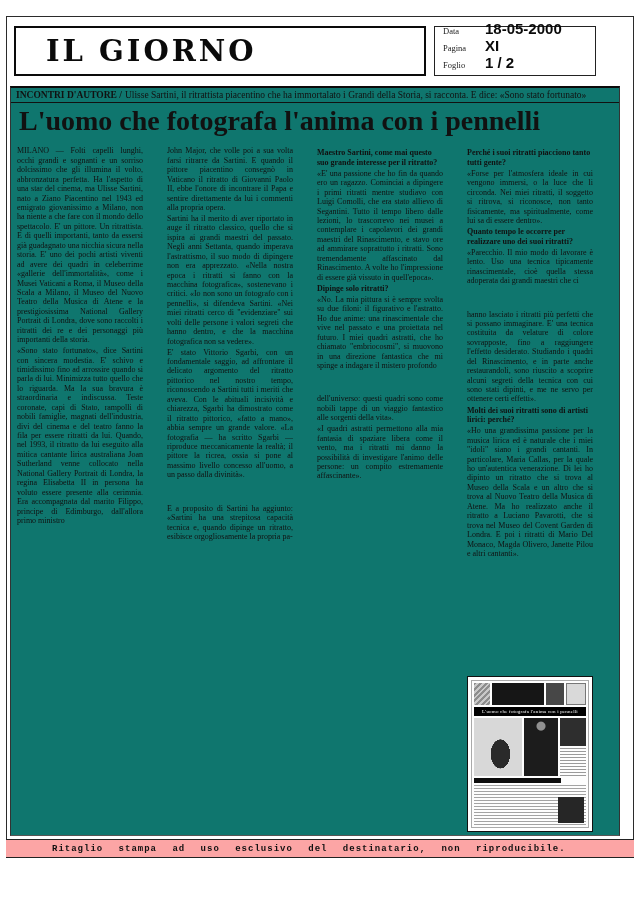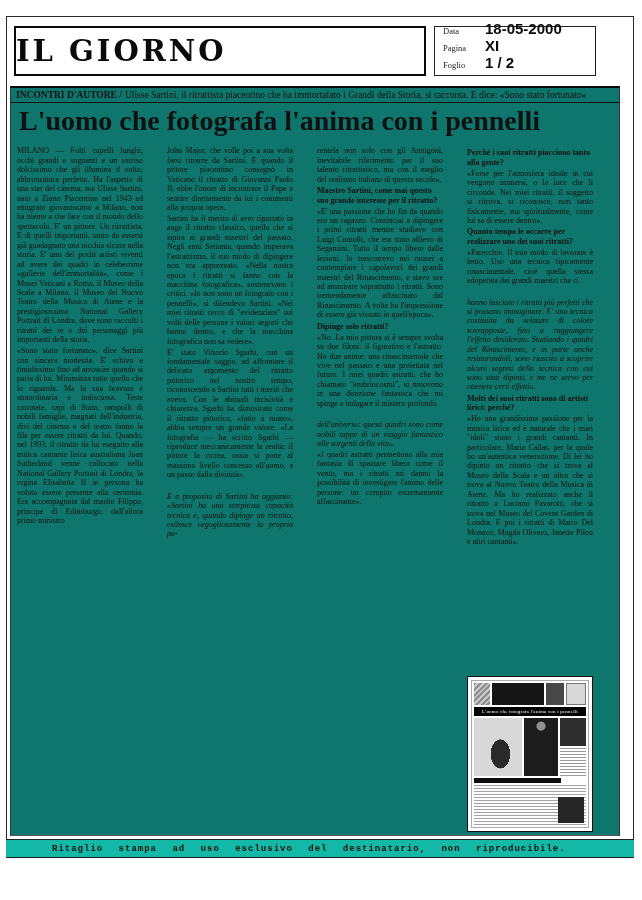--- a/index.html
+++ b/index.html
@@ -16,21 +16,21 @@
     border: 1px solid #2b2b2b;
   }
   
   .masthead-box {
     position: absolute; left: 14px; top: 26px; width: 412px; height: 50px;
     border: 2px solid #0a0a0a; display: flex; align-items: center;
     background: #ffffff;
   }
   .masthead {
     font-family: "DejaVu Serif", serif; font-weight: bold;
-    font-size: 29px; letter-spacing: 3px; color: #0a0a0a;
+    font-size: 29px; letter-spacing: 3px; padding-left: 30px; color: #0a0a0a;
   }
   .info-box {
     position: absolute; left: 434px; top: 26px; width: 162px; height: 50px;
     border: 1px solid #222; padding: 4px 8px;
     display: flex; flex-direction: column; justify-content: flex-end;
     background: #ffffff;
   }
   .info-row { display: flex; align-items: baseline; }
   .info-label { width: 42px; font-size: 8.5px; color: #222; }
   .info-value { font-family: "Liberation Sans", sans-serif; font-size: 15px; font-weight: 600; color: #0a0a0a; }
@@ -49,21 +49,21 @@
   .headline {
     font-size: 28px; font-weight: bold; line-height: 1.05;
     padding: 3px 6px 4px 8px; white-space: nowrap; overflow: hidden;
   }
   .columns {
     display: flex; gap: 24px; padding: 7px 6px 0 6px;
   }
   .col { width: 126px; flex: 0 0 126px; font-size: 8px; line-height: 1.18; text-align: justify; }
   .col p { margin-bottom: 1.5px; }
   .col p.question { font-weight: bold; margin-top: 2px; text-align: left; }
-  .col p.gap { margin-top: 12px; font-style: italic; }
+  .col p.gap { margin-top: 24px; }
   
   .thumb {
     position: absolute; left: 456px; top: 588px; width: 126px; height: 156px;
     border: 1px solid #111; background: #fff; padding: 3px;
   }
   .mini-page { width: 100%; height: 100%; border: 1px solid #aaa; padding: 2px; background: #fdfdfd; }
   .mini-top { height: 22px; display: flex; gap: 2px; margin-bottom: 2px; }
   .mini-photo-a { width: 16px; background: repeating-linear-gradient(135deg,#8d8d8d 0 2px,#c9c9c9 2px 4px); }
   .mini-photo-b { flex: 1; background: #161616; }
   .mini-photo-c { width: 18px; background: #474747; }
@@ -89,21 +89,21 @@
   .mini-text { height: 40px; position: relative;
     background: repeating-linear-gradient(180deg,#a3a3a3 0 1px,rgba(0,0,0,0) 1px 3px); }
   .mini-photo-i { position: absolute; right: 2px; bottom: 2px; width: 26px; height: 26px; background: #262626; }
   
   .footer-strip {
     position: absolute; left: 6px; top: 839px; width: 628px; height: 19px;
     border-top: 1px solid #222; border-bottom: 1px solid #222;
     display: flex; align-items: center; padding-left: 46px;
     font-family: "Liberation Mono", monospace; font-weight: bold;
     font-size: 9px; letter-spacing: 1px; word-spacing: 9px;
-    white-space: nowrap; overflow: hidden; background: #14b8a6;
+    white-space: nowrap; overflow: hidden; background: #fca5a5;
   }
 </style>
 </head>
 <body>
 
 <div class="page-border"></div>
 
 <div class="masthead-box">
   <div class="masthead">IL GIORNO</div>
 </div>
@@ -134,30 +134,29 @@
         <p class="body">MILANO — Folti capelli lunghi, occhi grandi e sognanti e un sorriso dolcissimo che gli illumina il volto, abbronzatura perfetta. Ha l'aspetto di una star del cinema, ma Ulisse Sartini, nato a Ziano Piacentino nel 1943 ed emigrato giovanissimo a Milano, non ha niente a che fare con il mondo dello spettacolo. E' un pittore. Un ritrattista. E di quelli importanti, tanto da essersi già guadagnato una nicchia sicura nella storia. E' uno dei pochi artisti viventi ad avere dei quadri in celeberrime «gallerie dell'immortalità», come i Musei Vaticani a Roma, il Museo della Scala a Milano, il Museo del Nuovo Teatro della Musica di Atene e la prestigiosissima National Gallery Portrait di Londra, dove sono raccolti i ritratti dei re e dei personaggi più importanti della storia.</p>
         <p class="body">«Sono stato fortunato», dice Sartini con sincera modestia. E' schivo e timidissimo fino ad arrossire quando si parla di lui. Minimizza tutto quello che lo riguarda. Ma la sua bravura è straordinaria e indiscussa. Teste coronate, capi di Stato, rampolli di nobili famiglie, magnati dell'industria, divi del cinema e del teatro fanno la fila per essere ritratti da lui. Quando, nel 1993, il ritratto da lui eseguito alla mitica cantante lirica australiana Joan Sutherland venne collocato nella National Gallery Portrait di Londra, la regina Elisabetta II in persona ha voluto essere presente alla cerimnia. Era accompagnata dal marito Filippo, principe di Edimburgo, dall'allora primo ministro</p>
       </div>
       <div class="col">
         <p class="body">John Major, che volle poi a sua volta farsi ritrarre da Sartini. E quando il pittore piacentino consegnò in Vaticano il ritratto di Giovanni Paolo II, ebbe l'onore di incontrare il Papa e sentire direttamente da lui i commenti alla propria opera.</p>
         <p class="body">Sartini ha il merito di aver riportato in auge il ritratto classico, quello che si ispira ai grandi maestri del passato. Negli anni Settanta, quando imperava l'astrattismo, il suo modo di dipingere non era apprezzato. «Nella nostra epoca i ritratti si fanno con la macchina fotografica», sostenevano i critici. «Io non sono un fotografo con i pennelli», si difendeva Sartini. «Nei miei ritratti cerco di "evidenziare" sui volti delle persone i valori segreti che hanno dentro, e che la macchina fotografica non sa vedere».</p>
         <p class="body">E' stato Vittorio Sgarbi, con un fondamentale saggio, ad affrontare il delicato argomento del ritratto pittorico nel nostro tempo, riconoscendo a Sartini tutti i meriti che aveva. Con le abituali incisività e chiarezza, Sgarbi ha dimostrato come il ritratto pittorico, «fatto a mano», abbia sempre un grande valore. «La fotografia — ha scritto Sgarbi — riproduce meccanicamente la realtà; il pittore la ricrea, ossia si pone al massimo livello concesso all'uomo, a un passo dalla divinità».</p>
         <p class="body gap">E a proposito di Sartini ha aggiunto: «Sartini ha una strepitosa capacità tecnica e, quando dipinge un ritratto, esibisce orgogliosamente la propria pa-</p>
       </div>
       <div class="col">
-        <p class="body">rentela non solo con gli Annigoni, inevitabile riferimento per il suo talento ritrattistico, ma con il meglio del realismo italiano di questo secolo».</p>
         <p class="question">Maestro Sartini, come mai questo suo grande interesse per il ritratto?</p>
         <p class="body">«E' una passione che ho fin da quando ero un ragazzo. Cominciai a dipingere i primi ritratti mentre studiavo con Luigi Comolli, che era stato allievo di Segantini. Tutto il tempo libero dalle lezioni, lo trascorrevo nei musei a contemplare i capolavori dei grandi maestri del Rinascimento, e stavo ore ad ammirare soprattutto i ritratti. Sono tremendamente affascinato dal Rinascimento. A volte ho l'impressione di essere già vissuto in quell'epoca».</p>
         <p class="question">Dipinge solo ritratti?</p>
         <p class="body">«No. La mia pittura si è sempre svolta su due filoni: il figurativo e l'astratto. Ho due anime: una rinascimentale che vive nel passato e una proiettata nel futuro. I miei quadri astratti, che ho chiamato "embriocosmi", si muovono in una direzione fantastica che mi spinge a indagare il mistero profondo</p>
         <p class="body gap">dell'universo: questi quadri sono come nobili tappe di un viaggio fantastico alle sorgenti della vita».</p>
         <p class="body">«I quadri astratti permettono alla mia fantasia di spaziare libera come il vento, ma i ritratti mi danno la possibilità di investigare l'animo delle persone: un compito estremamente affascinante».</p>
       </div>
       <div class="col">
-        <p class="question">Perché i suoi ritratti piacciono tanto alla gente?</p>
+        <p class="question">Perché i suoi ritratti piacciono tanto tutti gente?</p>
         <p class="body">«Forse per l'atmosfera ideale in cui vengono immersi, o la luce che li circonda. Nei miei ritratti, il soggetto si ritrova, si riconosce, non tanto fisicamente, ma spiritualmente, come lui sa di essere dentro».</p>
         <p class="question">Quanto tempo le occorre per realizzare uno dei suoi ritratti?</p>
         <p class="body">«Parecchio. Il mio modo di lavorare è lento. Uso una tecnica tipicamente rinascimentale, cioè quella stessa adoperata dai grandi maestri che ci</p>
         <p class="body gap">hanno lasciato i ritratti più perfetti che si possano immaginare. E' una tecnica costituita da velature di colore sovrapposte, fino a raggiungere l'effetto desiderato. Studiando i quadri del Rinascimento, e in parte anche restaurandoli, sono riuscito a scoprire alcuni segreti della tecnica con cui sono stati dipinti, e me ne servo per ottenere certi effetti».</p>
         <p class="question">Molti dei suoi ritratti sono di artisti lirici: perché?</p>
         <p class="body">«Ho una grandissima passione per la musica lirica ed è naturale che i miei "idoli" siano i grandi cantanti. In particolare, Maria Callas, per la quale ho un'autentica venerazione. Di lei ho dipinto un ritratto che si trova al Museo della Scala e un altro che si trova al Nuovo Teatro della Musica di Atene. Ma ho realizzato anche il ritratto a Luciano Pavarotti, che si trova nel Museo del Covent Garden di Londra. E poi i ritratti di Mario Del Monaco, Magda Olivero, Janette Pilou e altri cantanti».</p>
       </div>
     </div>
 
   <div class="thumb">

